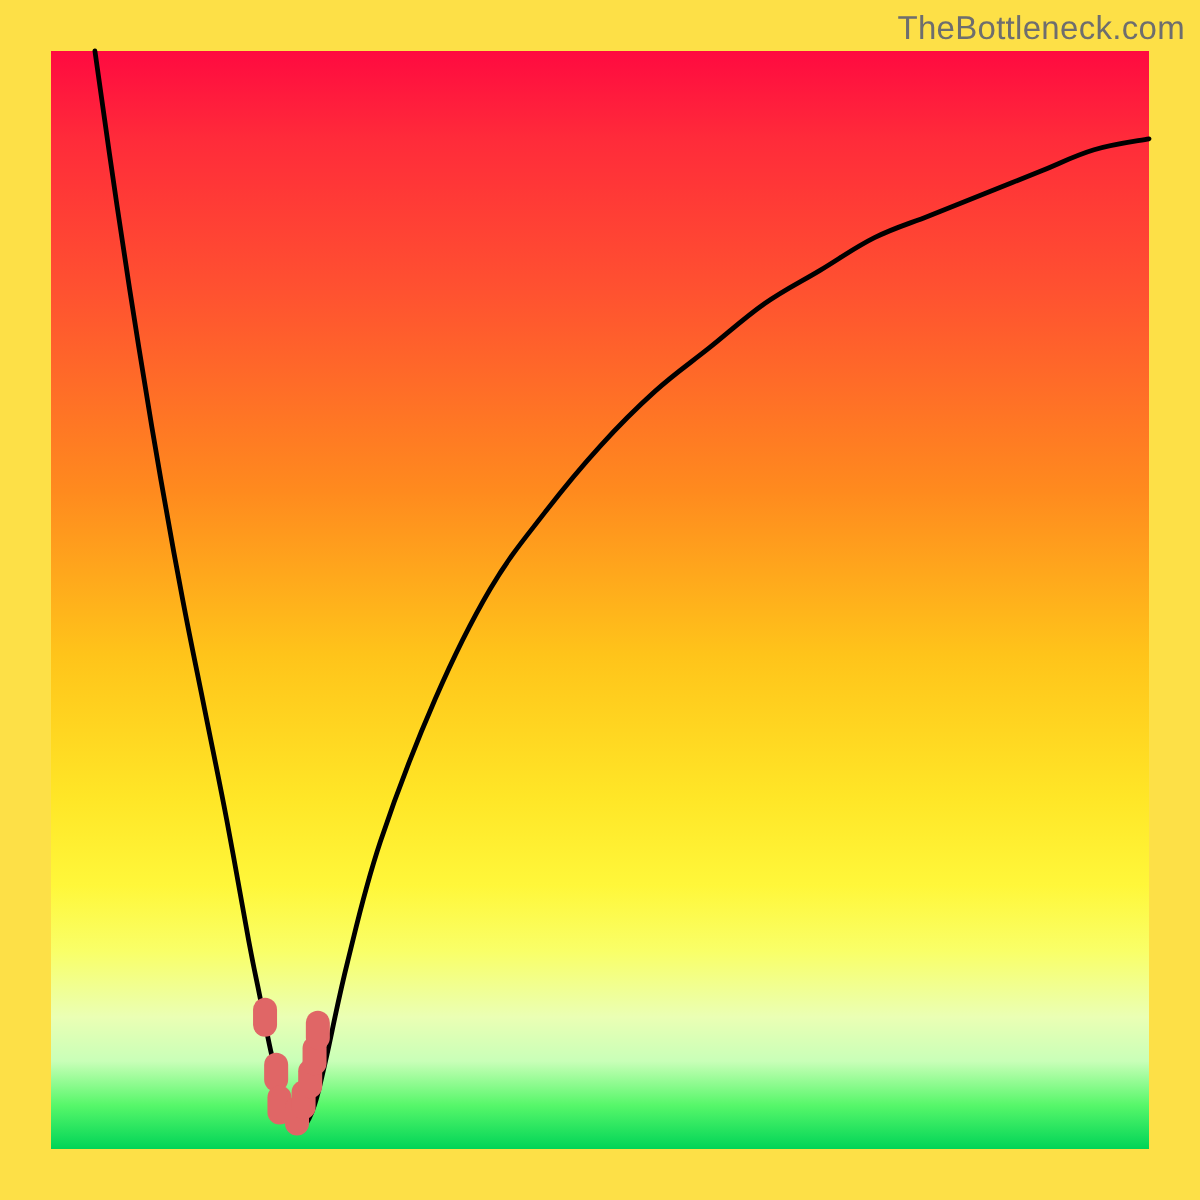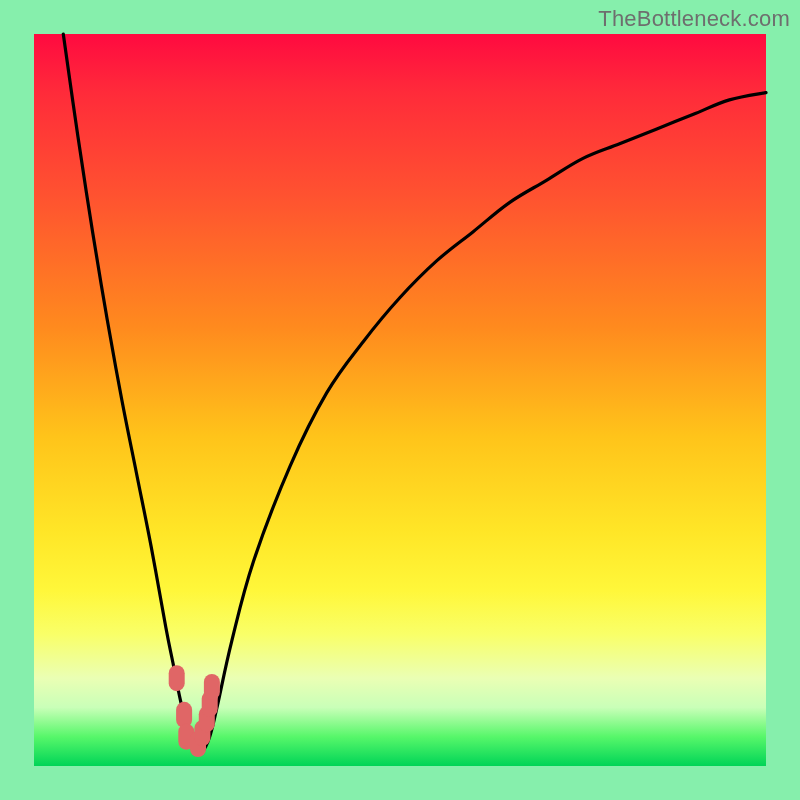--- a/index.html
+++ b/index.html
@@ -10,21 +10,21 @@
     background: #000;
     overflow: hidden;
     font-family: Arial, Helvetica, sans-serif;
   }
   .frame {
     position: absolute;
     left: 0;
     top: 0;
     width: 800px;
     height: 800px;
-    background: #86efac;
+    background: #fde047;
   }
   .plot {
     position: absolute;
     left: 34px;
     top: 34px;
     width: 732px;
     height: 732px;
     background: linear-gradient(
       to bottom,
       #ff0a40 0%,

